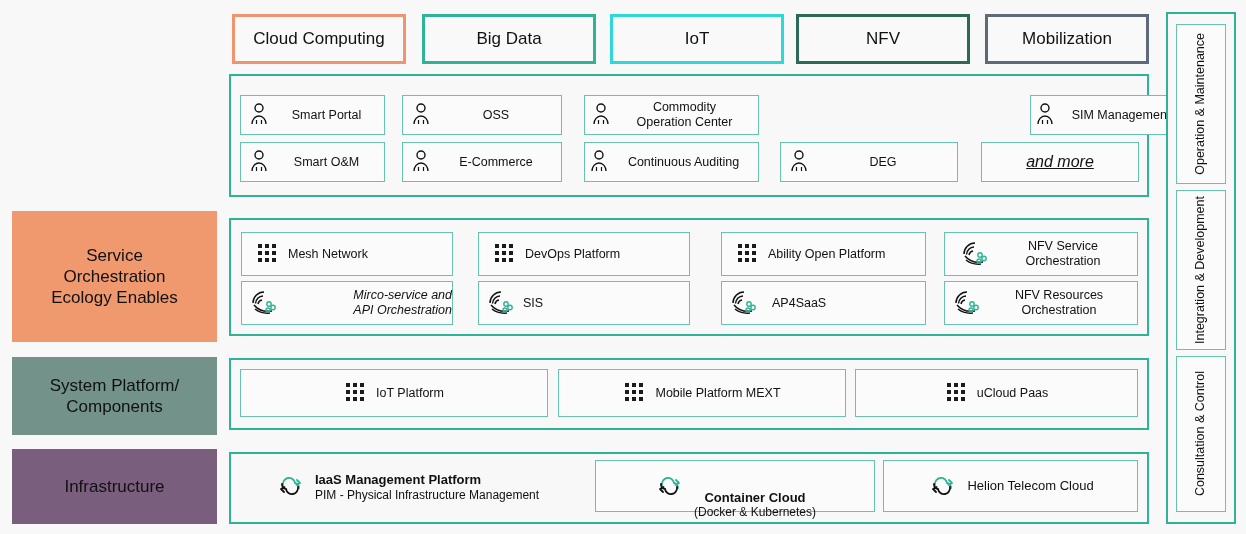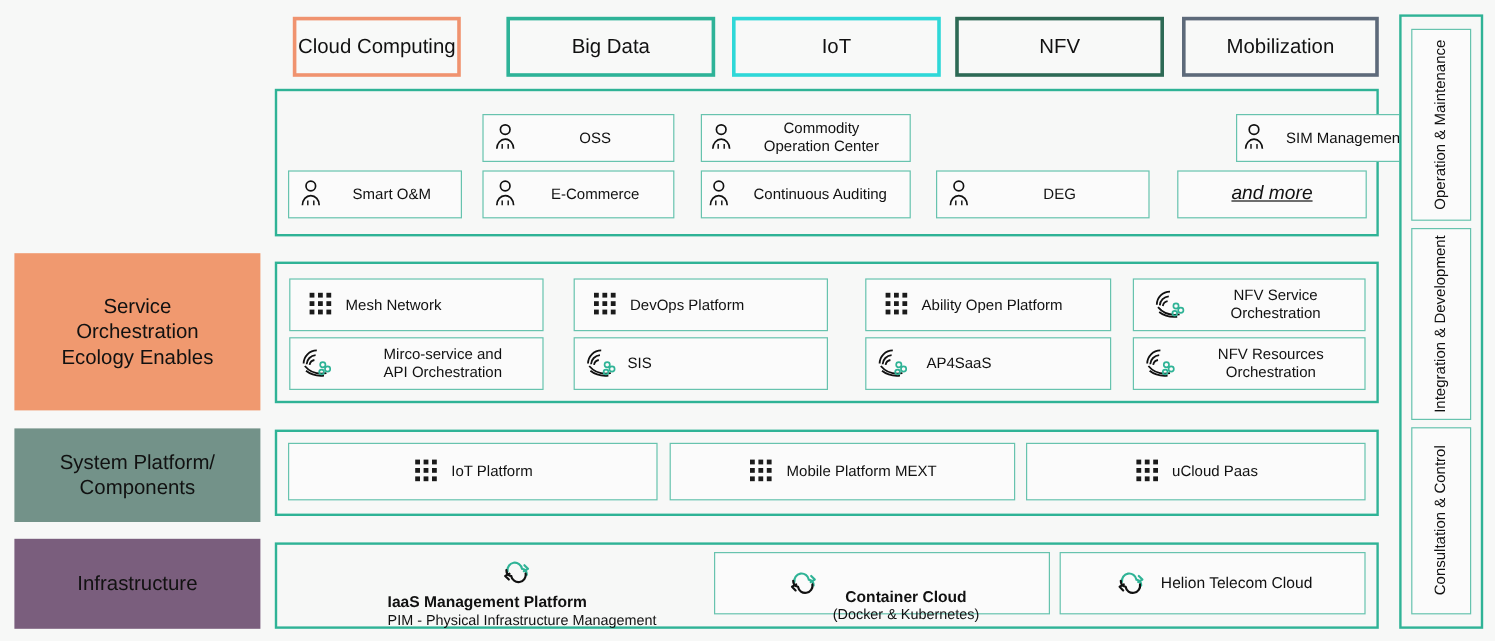--- a/index.html
+++ b/index.html
@@ -79,29 +79,28 @@
     font-size:16px;
     width:100%;
     text-align:center;
   }
   .infra-title{font-size:13px;font-weight:bold;line-height:1.2;}
   .infra-sub{font-size:12px;line-height:1.2;}
   .infra-plain{
     position:absolute;
     display:flex;align-items:center;
     box-sizing:border-box;
-    flex-direction:column;
   }
 </style>
 </head>
 <body>
 
 <div id="stage">
 
-  <div class="tab" style="left: 232px; top: 14px; width: 140px; height: 50px; border-color: rgb(240, 147, 111); margin-left: 12px;">
+  <div class="tab" style="left: 232px; top: 14px; width: 174px; height: 50px; border-color: rgb(240, 147, 111);">
     <span>Cloud Computing</span>
   </div>
   <div class="tab" style="left: 422px; top: 14px; width: 174px; height: 50px; border-color: rgb(46, 179, 152);">
     <span>Big Data</span>
   </div>
   <div class="tab" style="left: 610px; top: 14px; width: 174px; height: 50px; border-color: rgb(47, 216, 216);">
     <span>IoT</span>
   </div>
   <div class="tab" style="left: 796px; top: 14px; width: 174px; height: 50px; border-color: rgb(45, 106, 85);">
     <span>NFV</span>
@@ -118,20 +117,31 @@
   <div class="lbl" style="left:12px;top:357px;width:205px;height:78px;background:#739289;">
     <span class="two-line">System Platform/
 Components</span>
   </div>
   <div class="lbl" style="left:12px;top:449px;width:205px;height:75px;background:#7a5e7d;">
     <span class="two-line">Infrastructure</span>
   </div>
 
   <div class="panel" style="left:229px;top:74px;width:920px;height:123px;"></div>
 
+  <div class="cell" style="left:240px;top:95px;width:145px;height:40px;padding-left:8px;">
+    <span class="ico">
+      <svg width="20" height="24" viewBox="0 0 20 24">
+        <circle cx="10" cy="6" r="4" fill="none" stroke="#111" stroke-width="1.4"></circle>
+        <path d="M3 22 A7 8 0 0 1 17 22" fill="none" stroke="#111" stroke-width="1.4"></path>
+        <line x1="7.5" y1="18" x2="7.5" y2="22" stroke="#111" stroke-width="1.2"></line>
+        <line x1="12.5" y1="18" x2="12.5" y2="22" stroke="#111" stroke-width="1.2"></line>
+      </svg>
+    </span>
+    <span class="txt two-line">Smart Portal</span>
+  </div>
 
   <div class="cell" style="left:402px;top:95px;width:160px;height:40px;padding-left:8px;">
     <span class="ico">
       <svg width="20" height="24" viewBox="0 0 20 24">
         <circle cx="10" cy="6" r="4" fill="none" stroke="#111" stroke-width="1.4"></circle>
         <path d="M3 22 A7 8 0 0 1 17 22" fill="none" stroke="#111" stroke-width="1.4"></path>
         <line x1="7.5" y1="18" x2="7.5" y2="22" stroke="#111" stroke-width="1.2"></line>
         <line x1="12.5" y1="18" x2="12.5" y2="22" stroke="#111" stroke-width="1.2"></line>
       </svg>
     </span>
@@ -298,21 +308,21 @@
         <path d="M14 3 A11 11 0 0 0 3 14" fill="none" stroke="#111" stroke-width="1.5"></path>
         <path d="M13 7 A8 8 0 0 0 5.5 14.5" fill="none" stroke="#111" stroke-width="1.5"></path>
         <path d="M12 11 A5 5 0 0 0 8 15" fill="none" stroke="#111" stroke-width="1.5"></path>
         <path d="M4 16 C9 22 16 23 22 22" fill="none" stroke="#111" stroke-width="1.5"></path>
         <path d="M5 20 C10 24 15 24.5 20 24" fill="none" stroke="#111" stroke-width="1.5"></path>
         <circle cx="19" cy="15" r="2.2" fill="none" stroke="#2fb396" stroke-width="1.4"></circle>
         <circle cx="23" cy="18.5" r="2.2" fill="none" stroke="#2fb396" stroke-width="1.4"></circle>
         <circle cx="18" cy="21" r="2" fill="none" stroke="#2fb396" stroke-width="1.4"></circle>
       </svg>
     </span>
-    <span class="txt two-line" style="text-align:center;padding-left:8px;">Mirco-service and
+    <span class="txt two-line" style="text-align:right;padding-left:8px;font-style:italic;">Mirco-service and
 API Orchestration</span>
   </div>
 
   <div class="cell" style="left:478px;top:281px;width:212px;height:44px;padding-left:8px;">
     <span class="ico">
       <svg width="28" height="26" viewBox="0 0 28 26">
         <path d="M14 3 A11 11 0 0 0 3 14" fill="none" stroke="#111" stroke-width="1.5"></path>
         <path d="M13 7 A8 8 0 0 0 5.5 14.5" fill="none" stroke="#111" stroke-width="1.5"></path>
         <path d="M12 11 A5 5 0 0 0 8 15" fill="none" stroke="#111" stroke-width="1.5"></path>
         <path d="M4 16 C9 22 16 23 22 22" fill="none" stroke="#111" stroke-width="1.5"></path>

